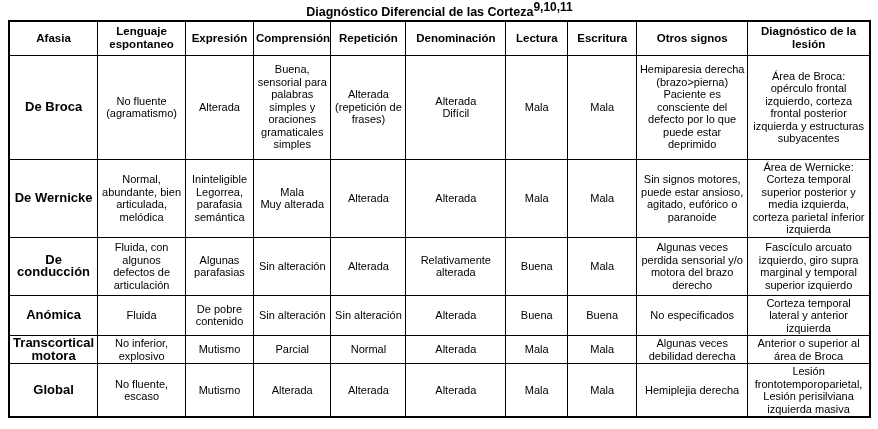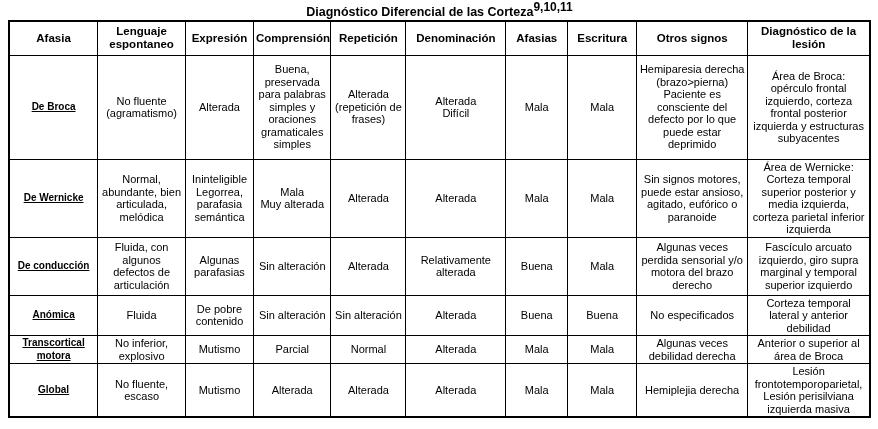--- a/index.html
+++ b/index.html
@@ -36,21 +36,21 @@
   }
   th {
     font-size: 11.5px;
     font-weight: bold;
     line-height: 13px;
   }
   td {
     font-size: 11px;
     line-height: 12.5px;
   }
-  td.afasia-name { font-weight: bold; font-size: 10px; text-decoration: underline; }
+  td.afasia-name { font-weight: bold; font-size: 13px; }
   tr.hdr { height: 34px; }
   tr.r0 { height: 104px; }
   tr.r1 { height: 73px; }
   tr.r2 { height: 58px; }
   tr.r3 { height: 35px; }
   tr.r4 { height: 27px; }
   tr.r5 { height: 27px; }
   tr.r6 { height: 53px; }
 </style>
 </head>
@@ -75,32 +75,32 @@
         <col style="width:14.2%">
     </colgroup>
     <thead>
       <tr class="hdr">
         <th>Afasia</th>
         <th>Lenguaje espontaneo</th>
         <th>Expresión</th>
         <th>Comprensión</th>
         <th>Repetición</th>
         <th>Denominación</th>
-        <th>Afasias</th>
+        <th>Lectura</th>
         <th>Escritura</th>
         <th>Otros signos</th>
         <th>Diagnóstico de la lesión</th>
       </tr>
     </thead>
     <tbody>
       <tr class="r0">
         <td class="afasia-name">De Broca</td>
         <td>No  fluente (agramatismo)</td>
         <td>Alterada</td>
-        <td>Buena, preservada para palabras simples y oraciones gramaticales simples</td>
+        <td>Buena, sensorial para palabras simples y oraciones gramaticales simples</td>
         <td>Alterada (repetición de frases)</td>
         <td>Alterada
 Difícil</td>
         <td>Mala</td>
         <td>Mala</td>
         <td>Hemiparesia derecha (brazo&gt;pierna) Paciente es consciente del defecto por lo que puede estar deprimido</td>
         <td>Área de Broca: opérculo frontal izquierdo, corteza frontal posterior izquierda y estructuras subyacentes</td>
       </tr>
       <tr class="r1">
         <td class="afasia-name">De Wernicke</td>
@@ -130,21 +130,21 @@
       <tr class="r3">
         <td class="afasia-name">Anómica</td>
         <td>Fluida</td>
         <td>De pobre contenido</td>
         <td>Sin alteración</td>
         <td>Sin alteración</td>
         <td>Alterada</td>
         <td>Buena</td>
         <td>Buena</td>
         <td>No especificados</td>
-        <td>Corteza temporal lateral y anterior debilidad</td>
+        <td>Corteza temporal lateral y anterior izquierda</td>
       </tr>
       <tr class="r4">
         <td class="afasia-name">Transcortical motora</td>
         <td>No inferior, explosivo</td>
         <td>Mutismo</td>
         <td>Parcial</td>
         <td>Normal</td>
         <td>Alterada</td>
         <td>Mala</td>
         <td>Mala</td>

